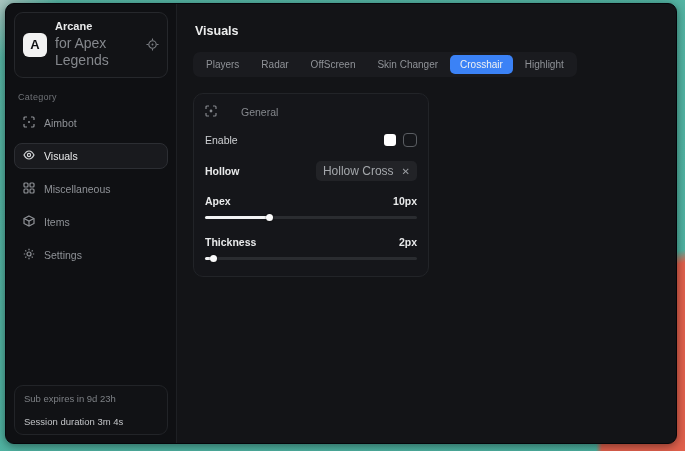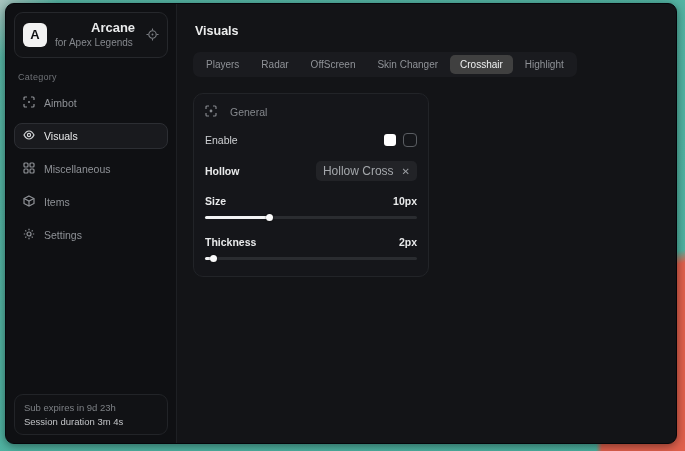--- a/index.html
+++ b/index.html
@@ -27,61 +27,61 @@
   .brand-card {
     border:1px solid #26282c; border-radius:9px; padding:7px 8px;
     display:flex; align-items:center; gap:8px; background:#121316;
   }
   .logo {
     width:24px; height:24px; border-radius:6px; background:#f2f2f2;
     color:#101114; font-weight:bold; font-size:13px;
     display:flex; align-items:center; justify-content:center; flex:0 0 24px;
   }
   .brand-text { flex:1; line-height:1.25; }
-  .brand-name { color:#e9eaeb; font-size:13px; font-weight:bold;margin-left:36px; }
-  .brand-sub  { color:#85888d; font-size:10px; margin-top:1px; }
+  .brand-name { color:#e9eaeb; font-size:11px; font-weight:bold; }
+  .brand-sub  { color:#85888d; font-size:14px; margin-top:1px; }
   .brand-icon { color:#7c7f84; display:flex; }
   .category {
     color:#6f7277; font-size:9px; margin:14px 4px 8px 4px; letter-spacing:.3px;
   }
   .nav { display:flex; flex-direction:column; gap:7px; }
   .nav-item {
     display:flex; align-items:center; gap:9px; height:26px;
     padding:0 8px; border-radius:8px; border:1px solid transparent;
     color:#8f9297; font-size:10.5px; cursor:default;
   }
   .nav-item svg { flex:0 0 12px; }
   .nav-item.selected {
     background:#191a1e; border-color:#2c2e33; color:#e9eaeb;
   }
   .sidebar-spacer { flex:1; }
   .sub-box {
     border:1px solid #222428; border-radius:9px; padding:7px 9px;
-    display:flex; flex-direction:column; gap:3px; background:#111215;justify-content:flex-end;
+    display:flex; flex-direction:column; gap:12px; background:#111215;justify-content:flex-end;
   }
   .sub-line1 { color:#7d8085; font-size:9.5px; }
   .sub-line2 { color:#c3c5c8; font-size:9.5px; }
   
   .main { flex:1; padding:14px 16px; display:flex; flex-direction:column; }
   .page-title { color:#eceded; font-size:12.5px; font-weight:bold; margin:6px 0 14px 2px; }
   .tabbar {
     display:inline-flex; align-self:flex-start; background:#1a1b1f;
     border-radius:7px; padding:3px; gap:2px;
   }
   .tab {
     color:#8f9297; font-size:10px; padding:4px 10px; border-radius:5px;
     white-space:nowrap; cursor:default;
   }
-  .tab.selected { background:#404040; color:#f0f1f2; }
+  .tab.selected { background:#3b82f6; color:#f0f1f2; }
   .panel {
     margin-top:16px; width:236px; background:#15161a;
     border:1px solid #222428; border-radius:10px; padding:11px 11px 13px 11px;
     display:flex; flex-direction:column;
   }
-  .panel-header { display:flex; align-items:center; gap:13px; color:#85888d; font-size:10.5px; }
+  .panel-header { display:flex; align-items:center; gap:24px; color:#85888d; font-size:10.5px; }
   .row { display:flex; align-items:center; justify-content:space-between; margin-top:14px; }
   .row-label { color:#cfd1d4; font-size:10.5px; }
   .row-label.bright { color:#e9eaeb; font-weight:bold; }
   .row-value { color:#e9eaeb; font-size:10.5px; font-weight:bold; }
   .enable-controls { display:flex; align-items:center; gap:7px; }
   .swatch { width:12px; height:12px; border-radius:3px; }
   .checkbox {
     width:14px; height:14px; border:1.5px solid #5a5d62; border-radius:4px;
     background:transparent;
   }
@@ -238,21 +238,21 @@
 
       <div class="row">
         <span class="row-label bright">Hollow</span>
         <span class="style-tag">
           <span class="style-tag-text">Hollow Cross</span>
           <span class="style-tag-x">✕</span>
         </span>
       </div>
 
       <div class="row">
-        <span class="row-label bright">Size</span>
+        <span class="row-label bright">Apex</span>
         <span class="row-value">10px</span>
       </div>
       <div class="slider">
         <span class="slider-track"></span>
         <span class="slider-fill" style="width: 30%;"></span>
         <span class="slider-thumb" style="left: 30%;"></span>
       </div>
 
       <div class="row">
         <span class="row-label bright">Thickness</span>

